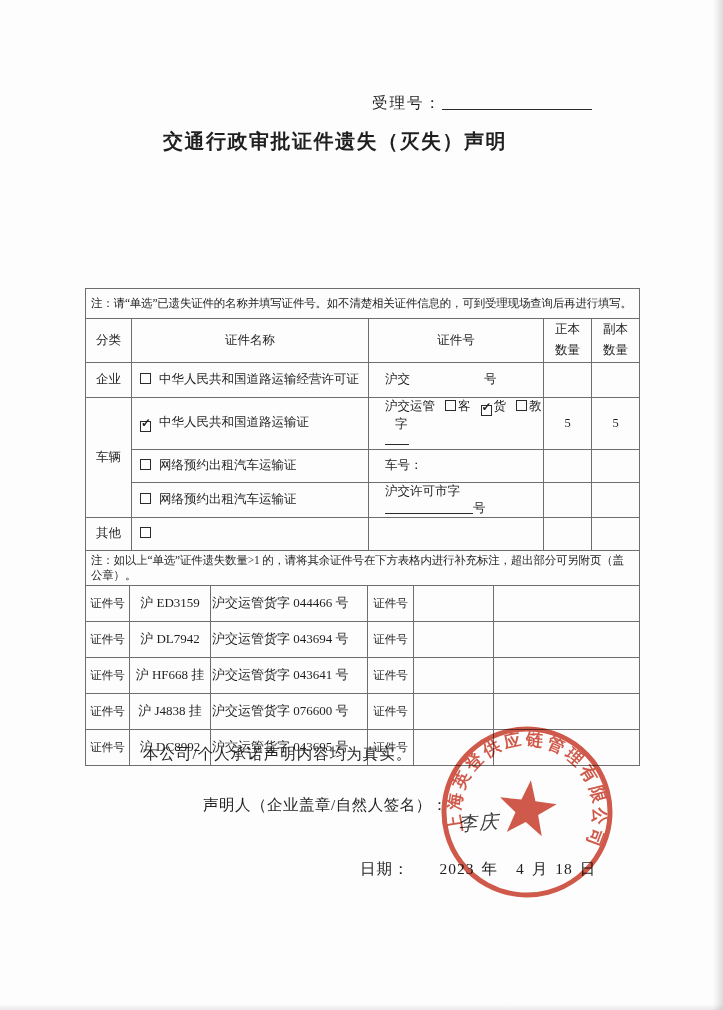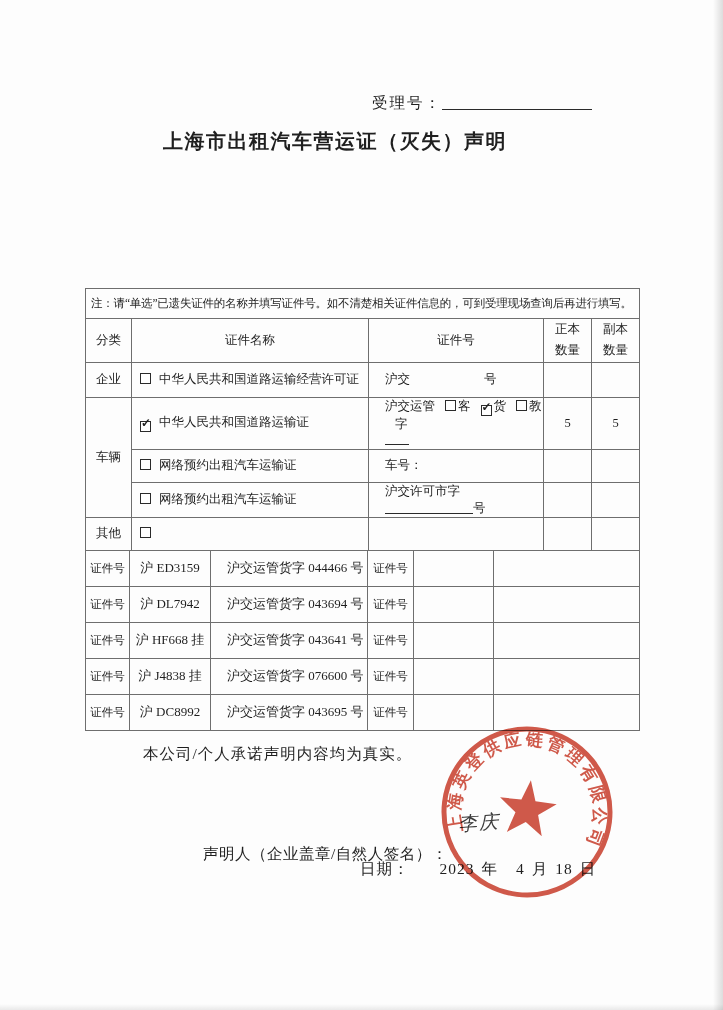--- a/index.html
+++ b/index.html
@@ -48,25 +48,25 @@
   .cb span { display:block; margin-top:-3px; }
   .opt { margin-left:10px; }
   .opt .cb { margin-right:2px; }
   .gap80 { display:inline-block; width:74px; }
   .blank-short { display:inline-block; width:24px; border-bottom:1.3px solid #2a2a2a; height:12px; }
   .blank-90 { display:inline-block; width:88px; border-bottom:1.3px solid #2a2a2a; height:12px; vertical-align:-2px; }
   .two-line { line-height:1.7; }
   .t2 { margin-top:-1px; }
   .t2 .label { font-size:11.5px; }
   .t2 .plate { font-size:13px; text-align:center;margin-top:23px; }
-  .t2 .certnum { font-size:13px; padding-left:16px;margin-top:48px; }
+  .t2 .certnum { font-size:13px; padding-left:1px;margin-top:48px; }
 
   
   .commitment { position:absolute; top:744px; left:143px; font-size:15.5px; letter-spacing:1px; }
-  .declarant { position:absolute; top:844px; left:203px; font-size:15.5px; letter-spacing:0.5px; }
+  .declarant { position:absolute; top:795px; left:203px; font-size:15.5px; letter-spacing:0.5px; }
   .signature {
     position:absolute; top:810px; left:458px; font-size:19px; color:#3c3c3c;
     font-style:italic; transform:rotate(-4deg); letter-spacing:2px;
   }
   .dateline { position:absolute; top:859px; left:360px; font-size:15.5px; letter-spacing:1px; }
   .dateline .sp-a { display:inline-block; width:30px; }
   .dateline .sp-b { display:inline-block; width:7px; }
   .dateline .sp-c { display:inline-block; width:18px; }
 
   
@@ -80,21 +80,21 @@
 <body>
 
 <div class="page">
   <div class="edge-right"></div>
   <div class="edge-bottom"></div>
 
   <div class="acceptance">
     <span>受理号：</span><span class="blank"></span>
   </div>
 
-  <div class="title">上海市出租汽车营运证（灭失）声明</div>
+  <div class="title">交通行政审批证件遗失（灭失）声明</div>
 
 
   <div class="tables">
     <table class="t1">
       <colgroup>
         <col style="width:46px">
           <col style="width:237px">
           <col style="width:175px">
           <col style="width:48px">
           <col style="width:48px">
@@ -174,20 +174,23 @@
     <table class="t2">
       <colgroup>
         <col style="width:44px">
           <col style="width:81px">
           <col style="width:157px">
           <col style="width:46px">
           <col style="width:80px">
           <col style="width:146px">
       </colgroup>
       <tbody>
+          <tr class="note-row" style="height:24px">
+        <td colspan="6">注：如以上“单选”证件遗失数量&gt;1 的，请将其余证件号在下方表格内进行补充标注，超出部分可另附页（盖公章）。</td>
+      </tr>
       <tr style="height:36px">
         <td class="c label">证件号</td>
         <td class="plate">沪 ED3159</td>
         <td class="certnum">沪交运管货字 044466 号</td>
         <td class="c label">证件号</td>
         <td></td>
         <td></td>
       </tr>
       <tr style="height:36px">
         <td class="c label">证件号</td>

